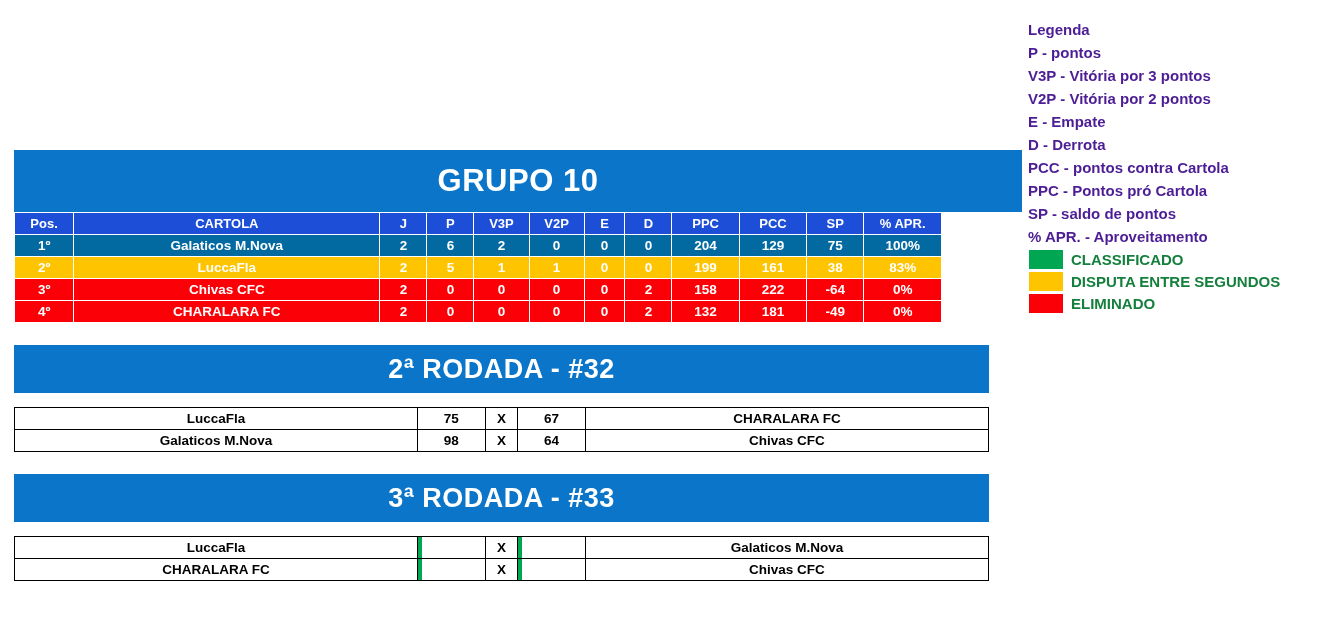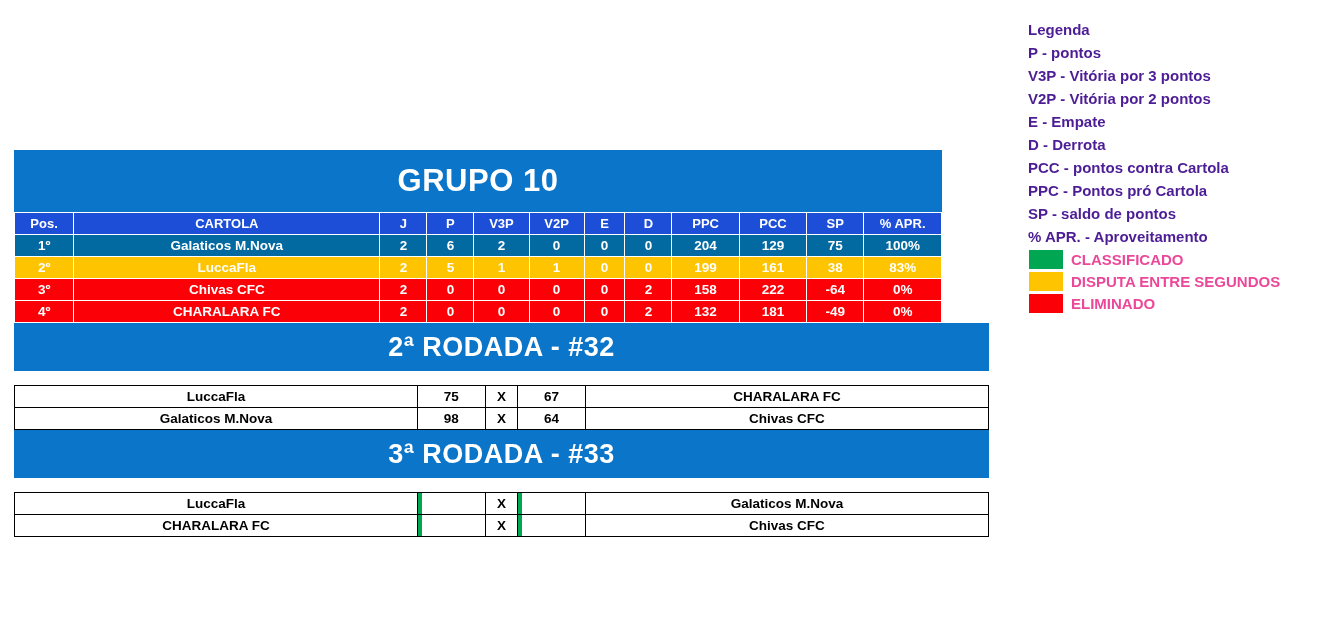--- a/index.html
+++ b/index.html
@@ -29,21 +29,21 @@
     color: #ffffff;
     text-align: center;
     font-weight: bold;
     letter-spacing: 0.5px;
   }
 
   .group-title {
     height: 62px;
     line-height: 62px;
     font-size: 31px;
-    width: 928px;
+    width: 1008px;
   }
 
   table.standings {
     border-collapse: collapse;
     width: 928px;
     table-layout: fixed;
   }
   table.standings th,
   table.standings td {
     border: 1px solid #ffffff;
@@ -62,20 +62,21 @@
   }
   tr.row-green td { background: #0369a1; }
   tr.row-yellow td { background: #ffc400; text-align: center; }
   tr.row-red td { background: #fb0007; }
 
   .round-banner {
     height: 48px;
     line-height: 48px;
     font-size: 27px;
     width: 975px;
+    margin-top: 22px;
   }
 
   table.matches {
     border-collapse: collapse;
     width: 975px;
     table-layout: fixed;
     margin-top: 14px;
   }
   table.matches td {
     border: 1px solid #000000;
@@ -134,21 +135,21 @@
     height: 21px;
     border: 1px solid #ffffff;
     flex: 0 0 auto;
   }
   .sw-green { background: #00a651; }
   .sw-yellow { background: #ffc400; }
   .sw-red { background: #fb0007; }
   .legend-status-label {
     font-size: 15px;
     font-weight: bold;
-    color: #ec4899;
+    color: #15803d;
     padding-left: 7px;
     white-space: nowrap;
   }
 </style>
 </head>
 <body>
 
 <div class="page">
 
   <div class="left">

